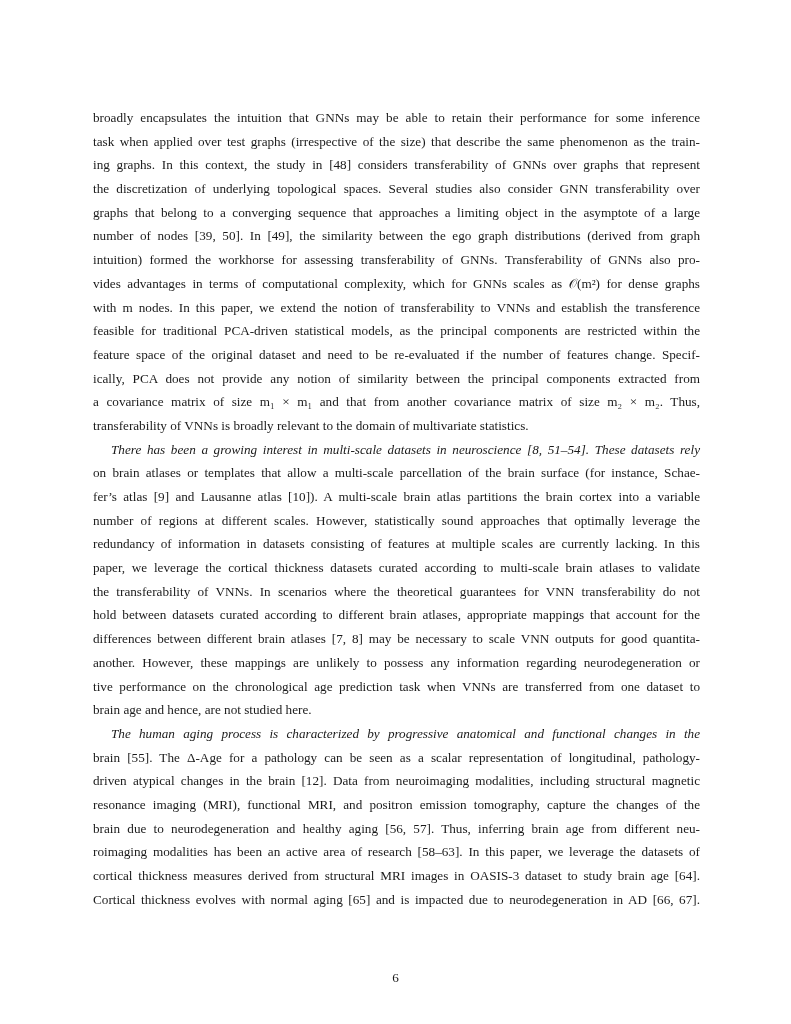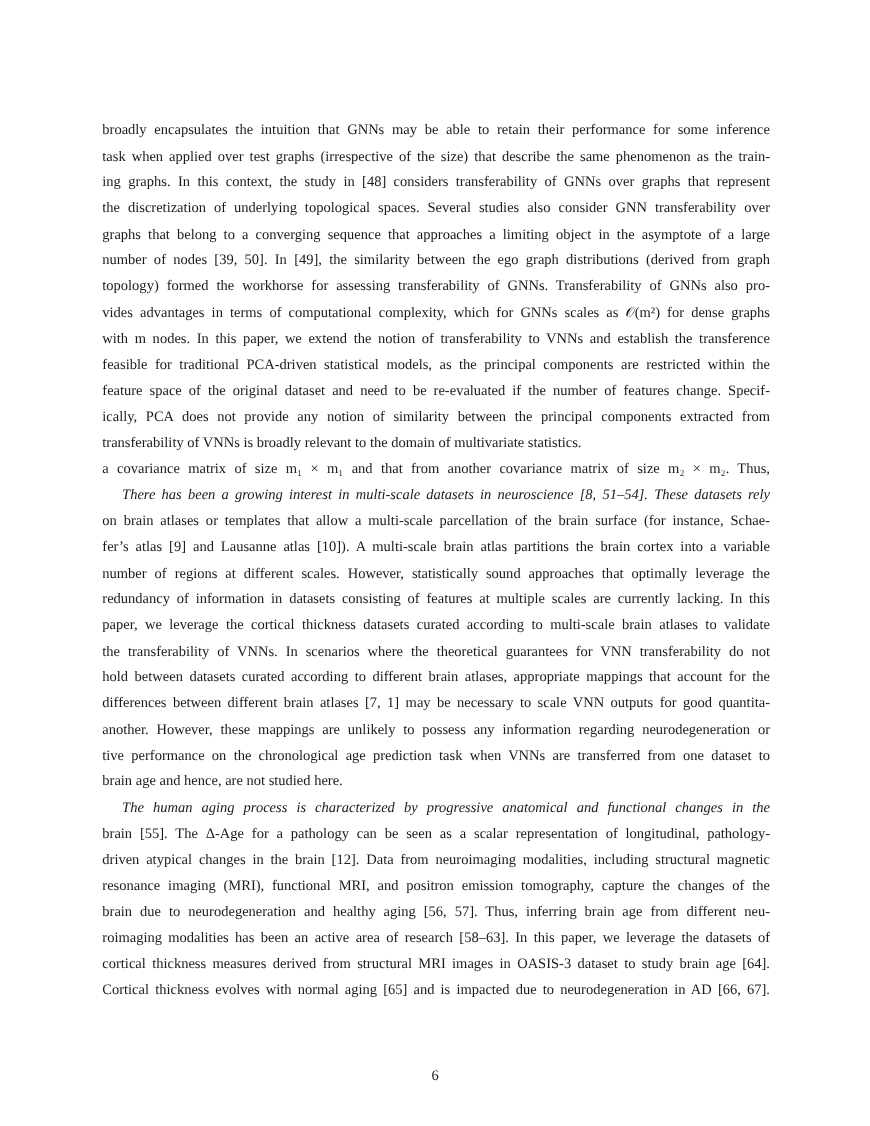--- a/index.html
+++ b/index.html
@@ -61,40 +61,40 @@
 <div class="page">
   <div class="body-text">
 
     <div>
       <span class="line">broadly encapsulates the intuition that GNNs may be able to retain their performance for some inference</span>
       <span class="line">task when applied over test graphs (irrespective of the size) that describe the same phenomenon as the train-</span>
       <span class="line">ing graphs. In this context, the study in [48] considers transferability of GNNs over graphs that represent</span>
       <span class="line">the discretization of underlying topological spaces. Several studies also consider GNN transferability over</span>
       <span class="line">graphs that belong to a converging sequence that approaches a limiting object in the asymptote of a large</span>
       <span class="line">number of nodes [39, 50]. In [49], the similarity between the ego graph distributions (derived from graph</span>
-      <span class="line">topology) formed the workhorse for assessing transferability of GNNs. Transferability of GNNs also pro-</span>
+      <span class="line">intuition) formed the workhorse for assessing transferability of GNNs. Transferability of GNNs also pro-</span>
       <span class="line">vides advantages in terms of computational complexity, which for GNNs scales as 𝒪(m²) for dense graphs</span>
       <span class="line">with m nodes. In this paper, we extend the notion of transferability to VNNs and establish the transference</span>
       <span class="line">feasible for traditional PCA-driven statistical models, as the principal components are restricted within the</span>
       <span class="line">feature space of the original dataset and need to be re-evaluated if the number of features change. Specif-</span>
       <span class="line">ically, PCA does not provide any notion of similarity between the principal components extracted from</span>
+      <span class="line">a covariance matrix of size m₁ × m₁ and that from another covariance matrix of size m₂ × m₂. Thus,</span>
       <span class="line last">transferability of VNNs is broadly relevant to the domain of multivariate statistics.</span>
-      <span class="line">a covariance matrix of size m₁ × m₁ and that from another covariance matrix of size m₂ × m₂. Thus,</span>
     </div>
 
     <div>
       <span class="line indent">There has been a growing interest in multi-scale datasets in neuroscience [8, 51–54]. These datasets rely</span>
       <span class="line">on brain atlases or templates that allow a multi-scale parcellation of the brain surface (for instance, Schae-</span>
       <span class="line">fer’s atlas [9] and Lausanne atlas [10]). A multi-scale brain atlas partitions the brain cortex into a variable</span>
       <span class="line">number of regions at different scales. However, statistically sound approaches that optimally leverage the</span>
       <span class="line">redundancy of information in datasets consisting of features at multiple scales are currently lacking. In this</span>
       <span class="line">paper, we leverage the cortical thickness datasets curated according to multi-scale brain atlases to validate</span>
       <span class="line">the transferability of VNNs. In scenarios where the theoretical guarantees for VNN transferability do not</span>
       <span class="line">hold between datasets curated according to different brain atlases, appropriate mappings that account for the</span>
-      <span class="line">differences between different brain atlases [7, 1] may be necessary to scale VNN outputs for good quantita-</span>
+      <span class="line">differences between different brain atlases [7, 8] may be necessary to scale VNN outputs for good quantita-</span>
       <span class="line">another. However, these mappings are unlikely to possess any information regarding neurodegeneration or</span>
       <span class="line">tive performance on the chronological age prediction task when VNNs are transferred from one dataset to</span>
       <span class="line last">brain age and hence, are not studied here.</span>
     </div>
 
     <div>
       <span class="line indent">The human aging process is characterized by progressive anatomical and functional changes in the</span>
       <span class="line">brain [55]. The Δ-Age for a pathology can be seen as a scalar representation of longitudinal, pathology-</span>
       <span class="line">driven atypical changes in the brain [12]. Data from neuroimaging modalities, including structural magnetic</span>
       <span class="line">resonance imaging (MRI), functional MRI, and positron emission tomography, capture the changes of the</span>

